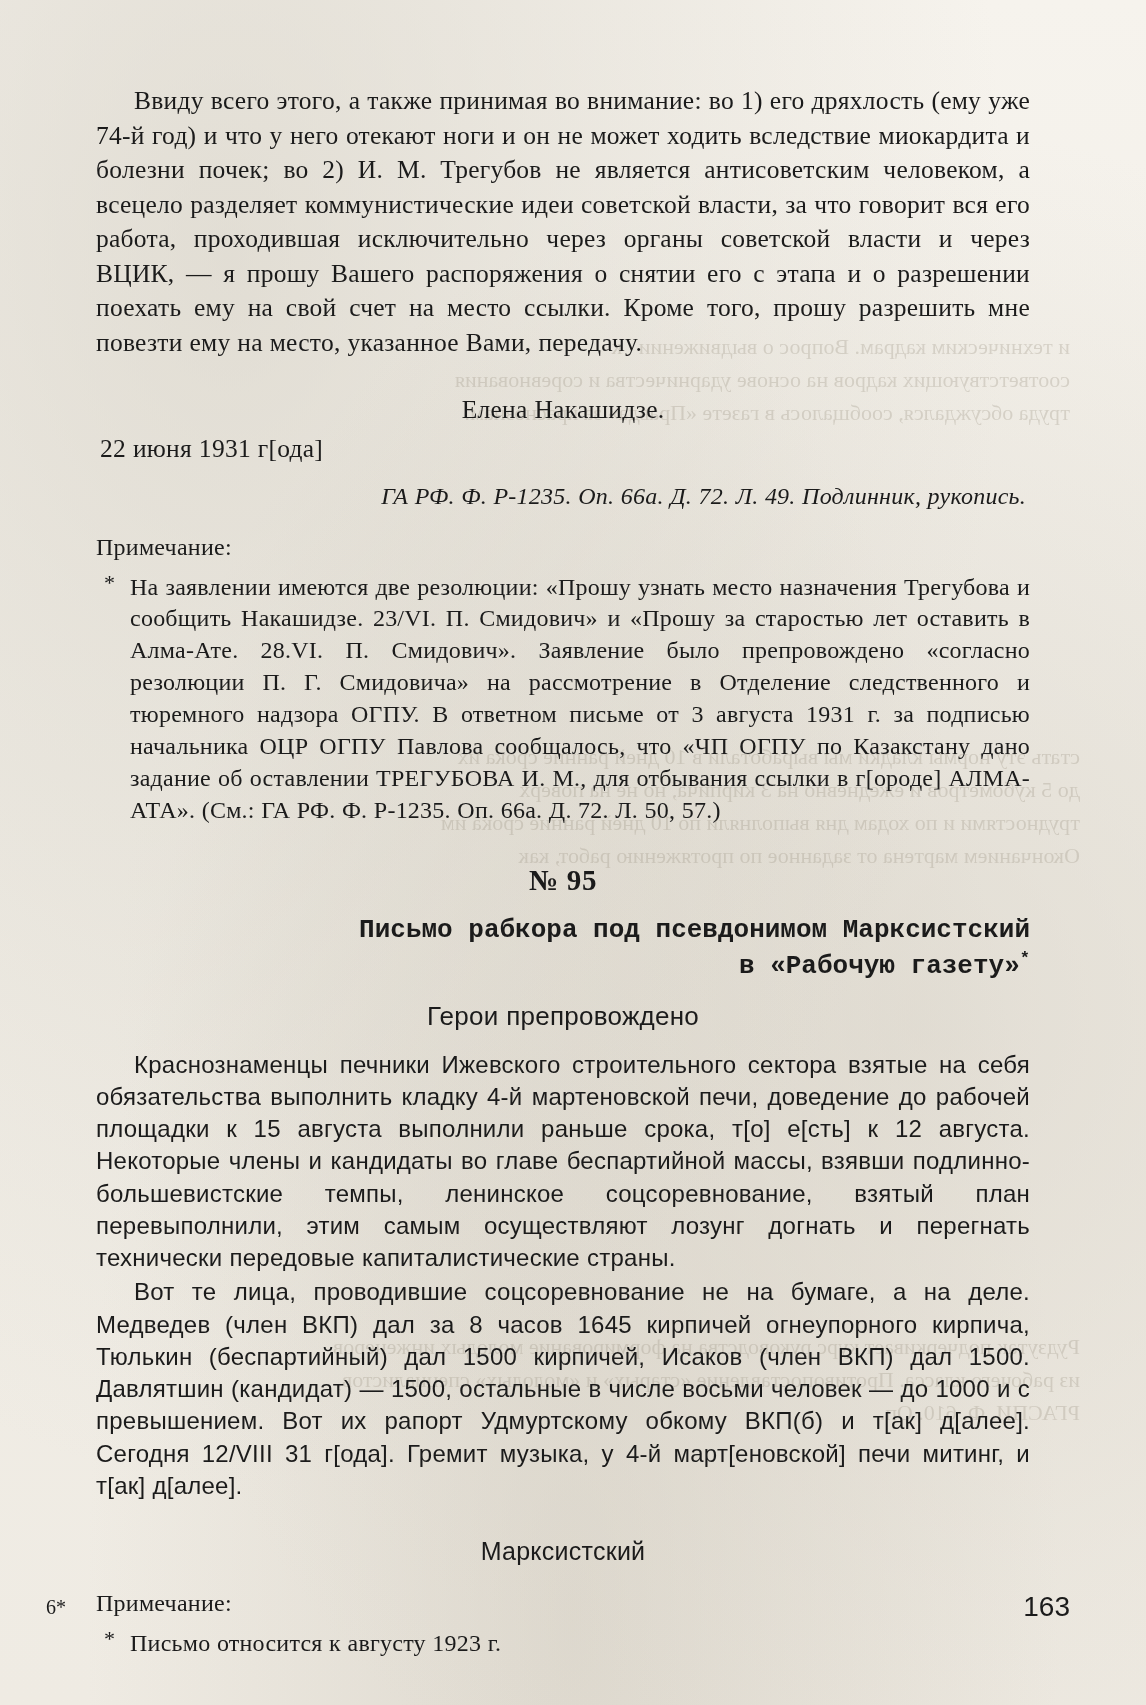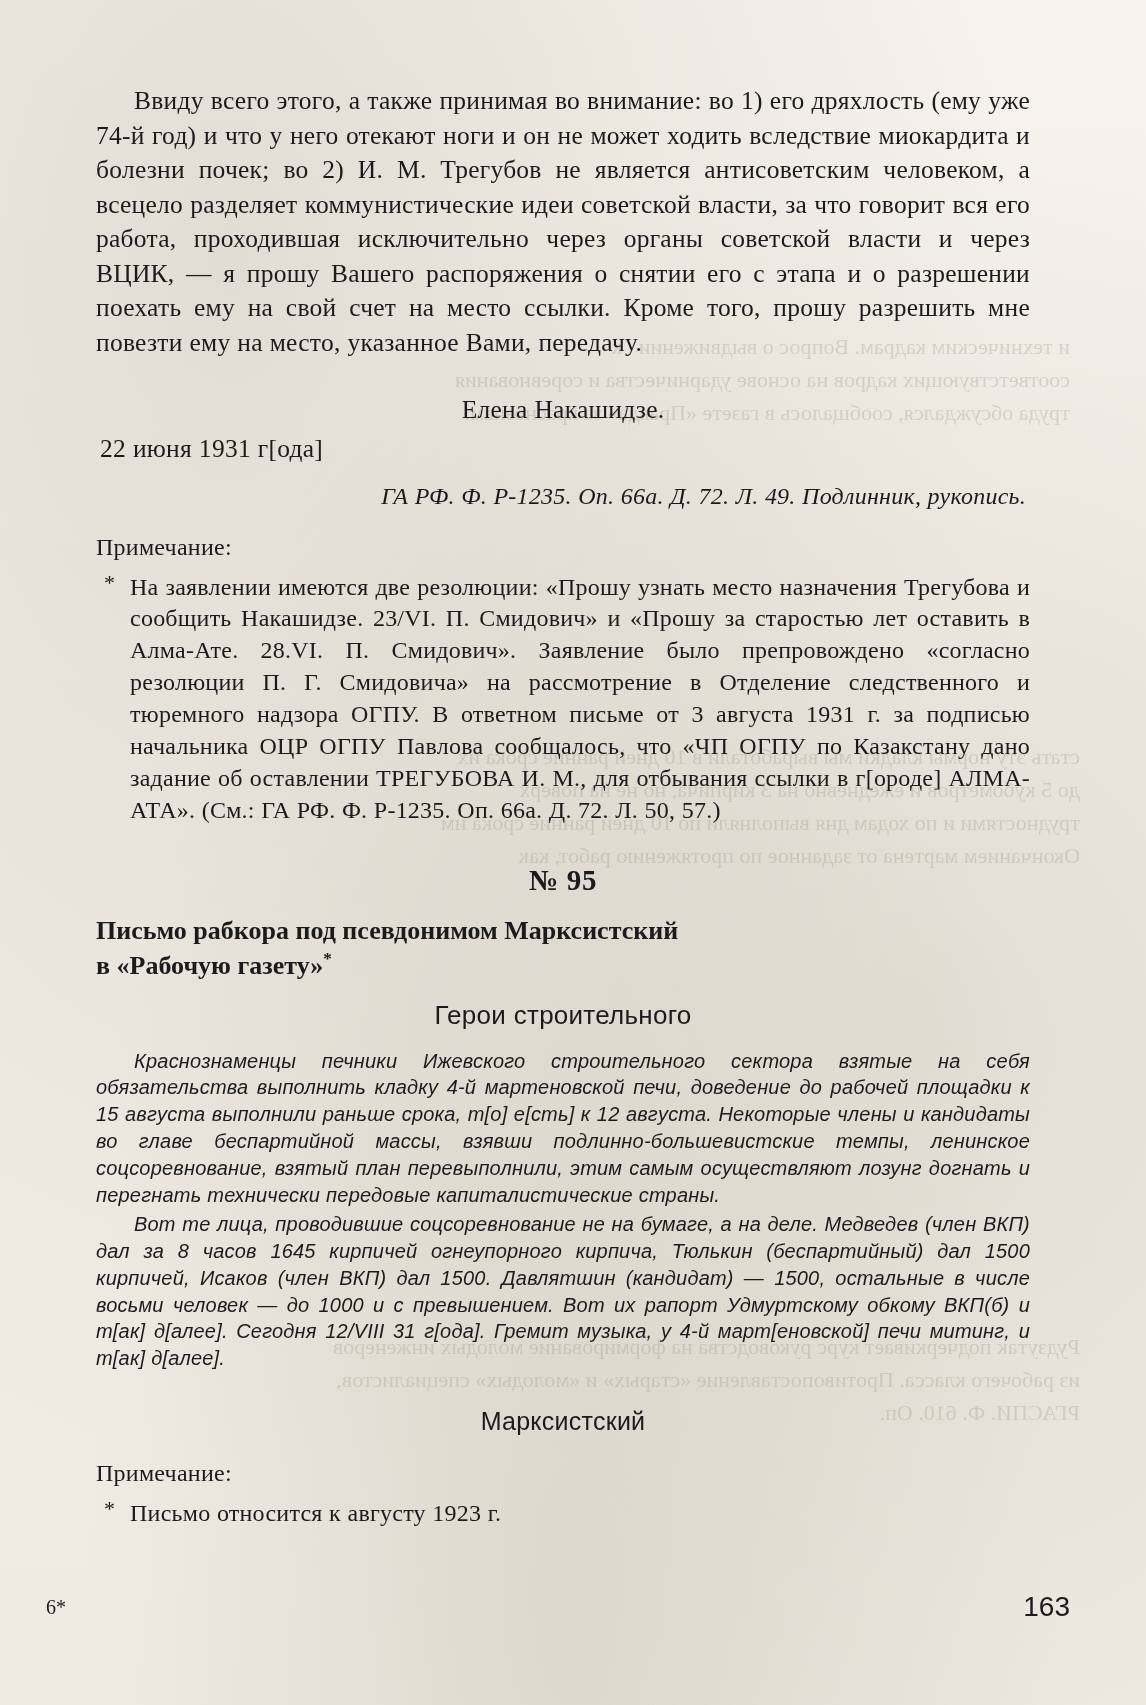--- a/index.html
+++ b/index.html
@@ -89,41 +89,40 @@
   }
   .doc-number {
     text-align: center;
     font-weight: bold;
     font-size: 29px;
     margin: 34px 0 14px 0;
     text-indent: 0;
     letter-spacing: 0.02em;
   }
   .doc-title {
-    text-align: left;
+    text-align: right;
     font-weight: bold;
     font-size: 26px;
     line-height: 1.3;
     margin: 0 0 16px 0;
     text-indent: 0;
-    font-family: Liberation Serif, serif;
+    font-family: Liberation Mono, monospace;
   }
   .doc-title sup { font-size: 17px; vertical-align: super; }
   .doc-subtitle {
     text-align: center;
     font-size: 26px;
     margin: 0 0 14px 0;
     text-indent: 0;
     font-family: "Liberation Sans", sans-serif;
   }
   .body-sans p {
     font-family: "Liberation Sans", sans-serif;
-    font-size: 20px;
+    font-size: 24px;
     line-height: 1.345;
-    font-style: italic;
   }
   .sign-right.sans {
     font-family: "Liberation Sans", sans-serif;
     font-size: 25px;
   }
   .footer {
     position: absolute;
     left: 0;
     right: 0;
     bottom: 86px;
@@ -195,21 +194,21 @@
       <span>На заявлении имеются две резолюции: «Прошу узнать место назначения Трегубова и сообщить Накашидзе. 23/VI. П. Смидович» и «Прошу за старостью лет оставить в Алма-Ате. 28.VI. П. Смидович». Заявление было препровождено «согласно резолюции П. Г. Смидовича» на рассмотрение в Отделение следственного и тюремного надзора ОГПУ. В ответном письме от 3 августа 1931 г. за подписью начальника ОЦР ОГПУ Павлова сообщалось, что «ЧП ОГПУ по Казакстану дано задание об оставлении ТРЕГУБОВА И. М., для отбывания ссылки в г[ороде] АЛМА-АТА». (См.: ГА РФ. Ф. Р-1235. Оп. 66а. Д. 72. Л. 50, 57.)</span>
     </p>
 
     <p class="doc-number">№ 95</p>
 
     <div class="doc-title">
       <span>Письмо рабкора под псевдонимом Марксистский</span><br>
       <span>в «Рабочую газету»</span><sup>*</sup>
     </div>
 
-    <p class="doc-subtitle">Герои строительного</p>
+    <p class="doc-subtitle">Герои препровождено</p>
 
     <div class="body-sans">
       <p>Краснознаменцы печники Ижевского строительного сектора взятые на себя обязательства выполнить кладку 4-й мартеновской печи, доведение до рабочей площадки к 15 августа выполнили раньше срока, т[о] е[сть] к 12 августа. Некоторые члены и кандидаты во главе беспартийной массы, взявши подлинно-большевистские темпы, ленинское соцсоревнование, взятый план перевыполнили, этим самым осуществляют лозунг догнать и перегнать технически передовые капиталистические страны.</p>
       <p>Вот те лица, проводившие соцсоревнование не на бумаге, а на деле. Медведев (член ВКП) дал за 8 часов 1645 кирпичей огнеупорного кирпича, Тюлькин (беспартийный) дал 1500 кирпичей, Исаков (член ВКП) дал 1500. Давлятшин (кандидат) — 1500, остальные в числе восьми человек — до 1000 и с превышением. Вот их рапорт Удмуртскому обкому ВКП(б) и т[ак] д[алее]. Сегодня 12/VIII 31 г[ода]. Гремит музыка, у 4-й март[еновской] печи митинг, и т[ак] д[алее].</p>
     </div>
 
     <p class="sign-right sans">Марксистский</p>
 
 
     <p class="note-head">Примечание:</p>

